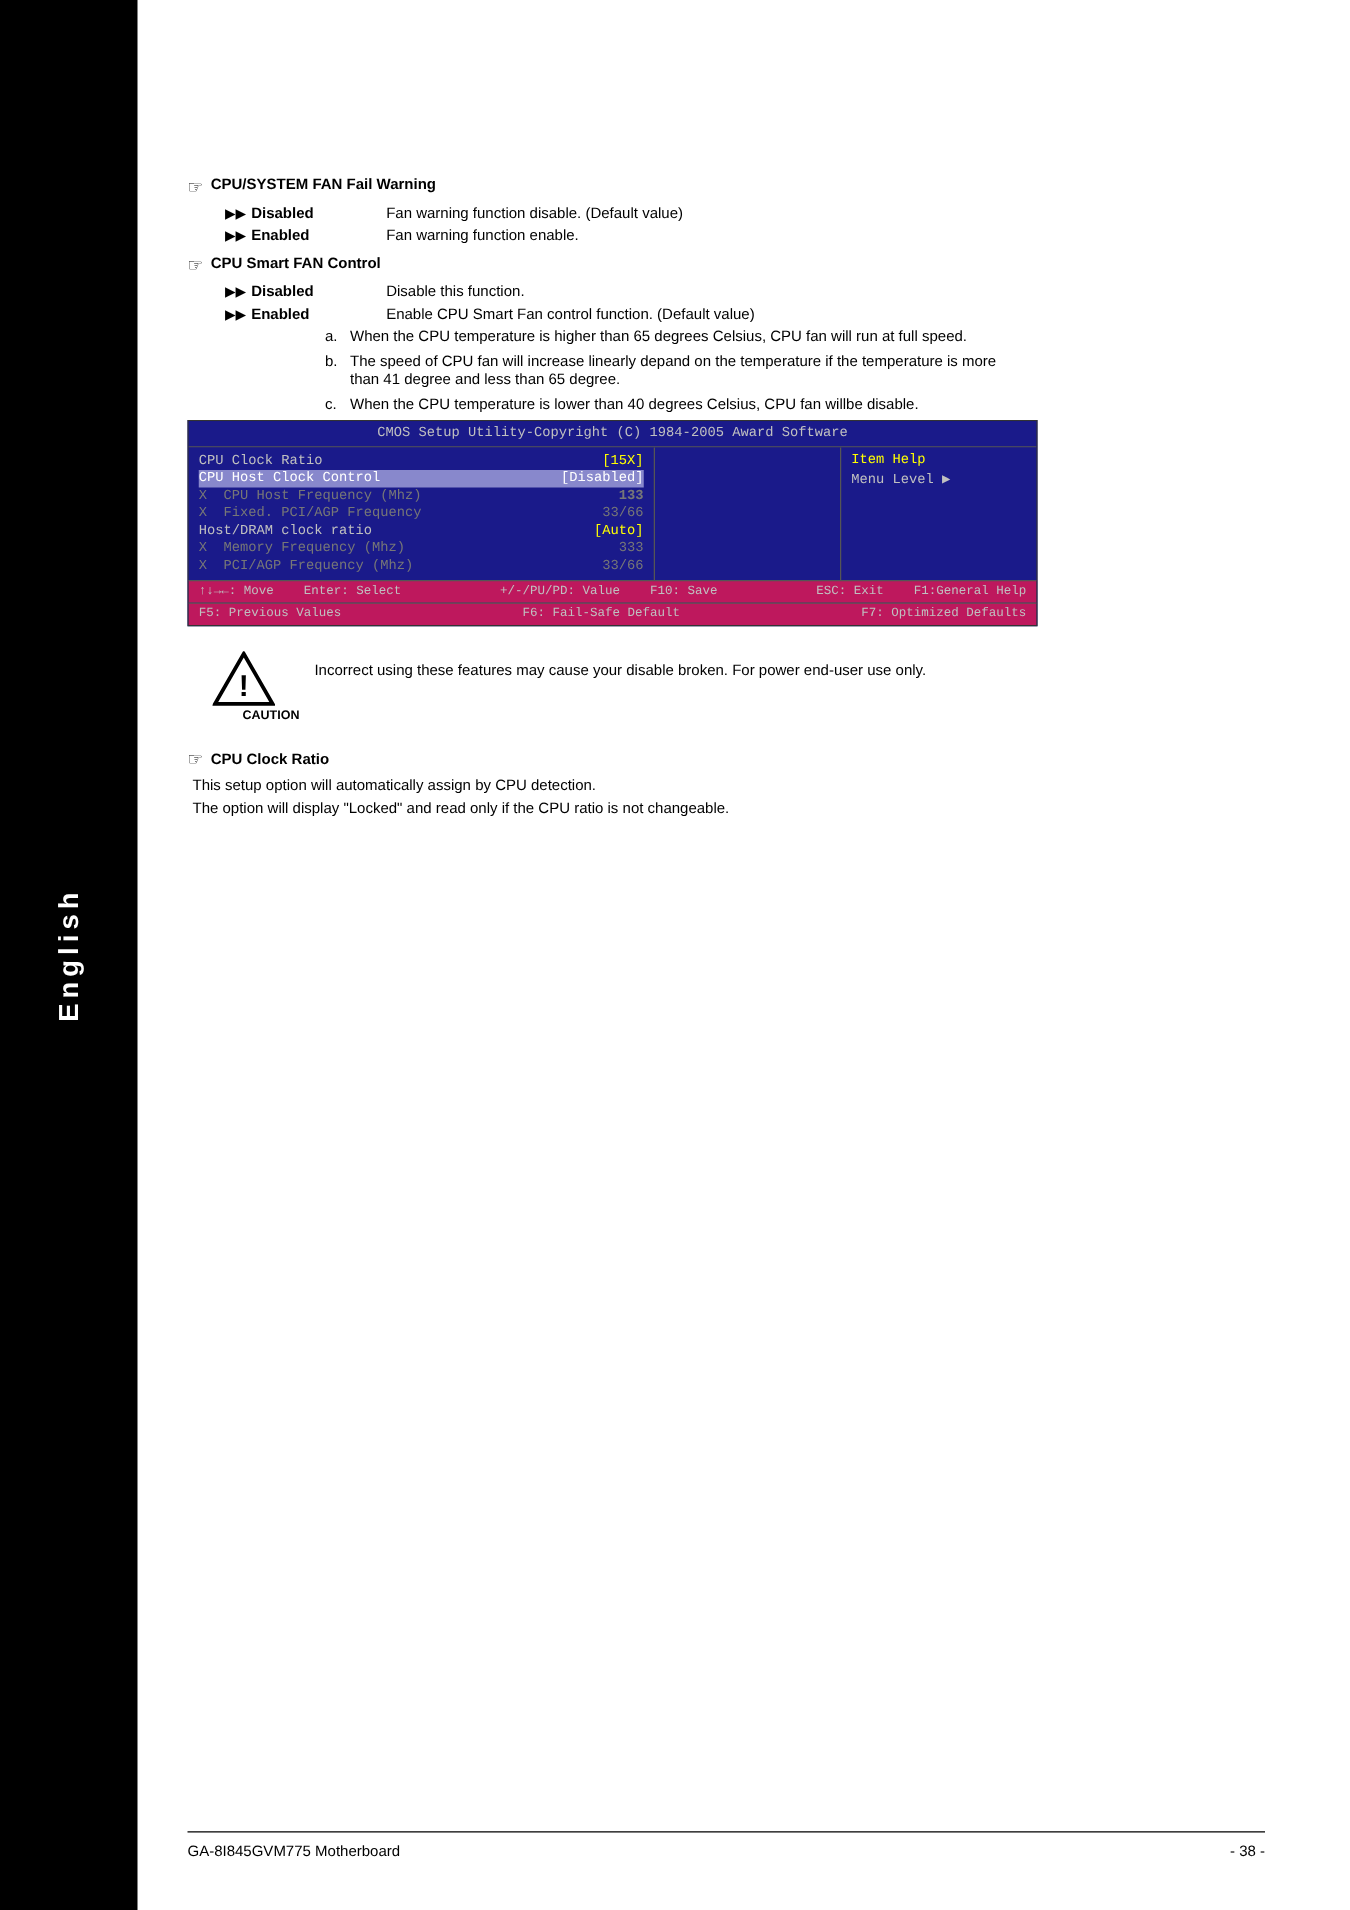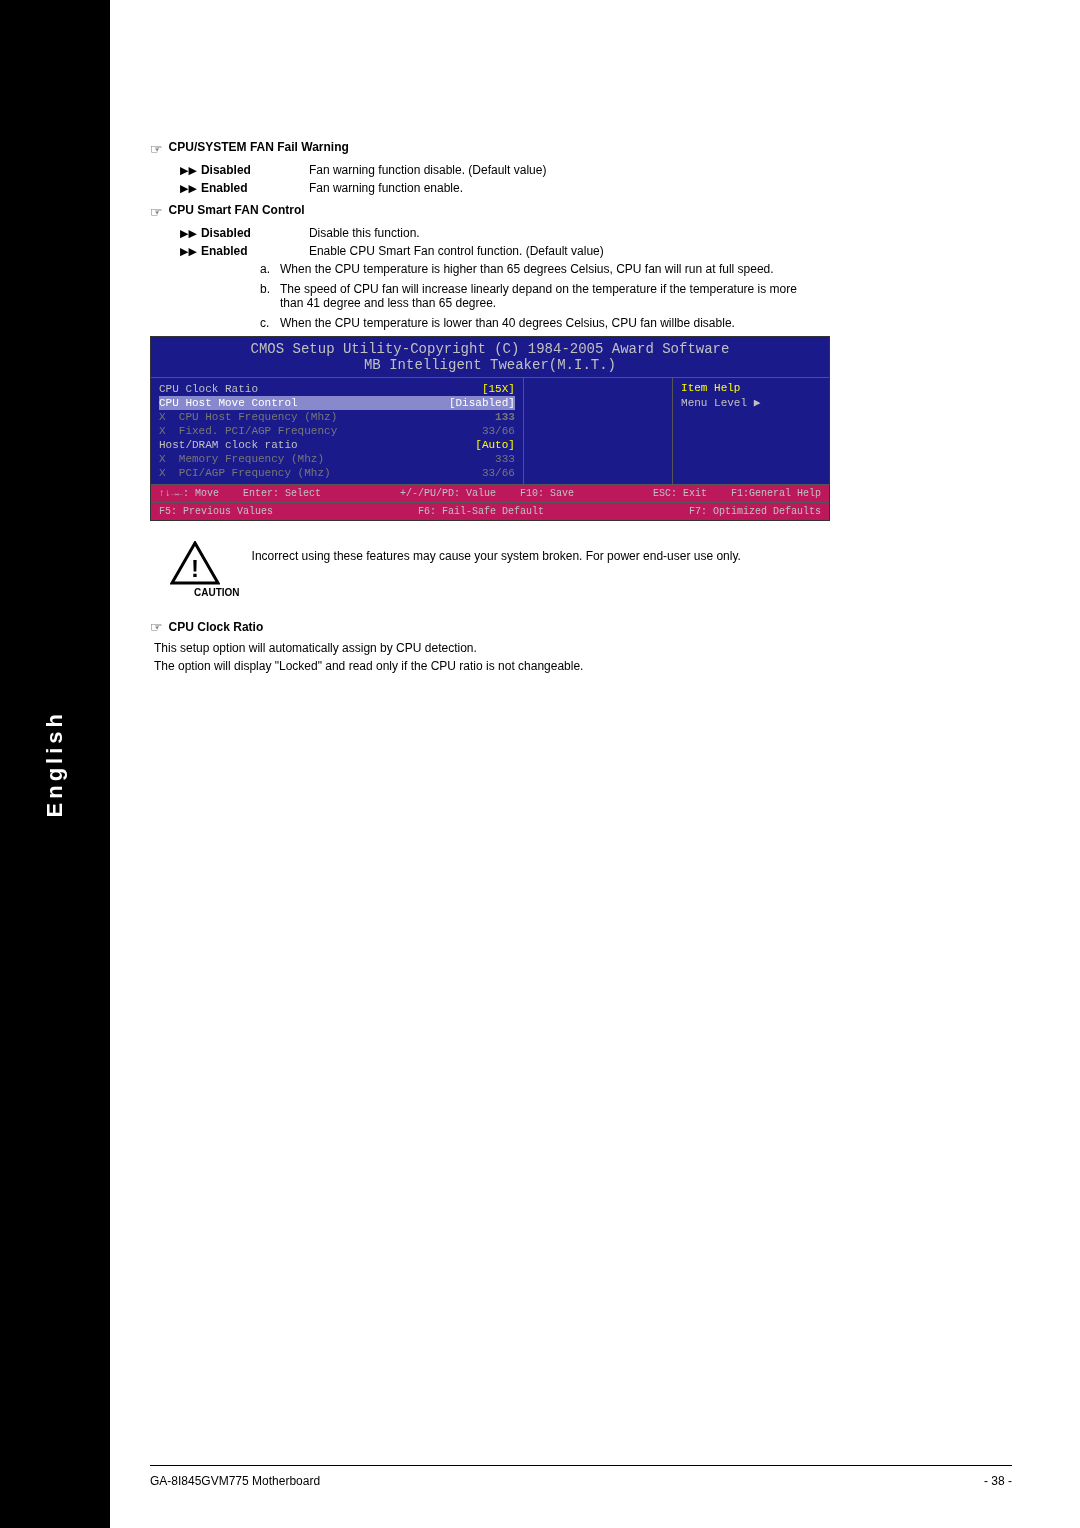--- a/index.html
+++ b/index.html
@@ -136,21 +136,21 @@
       color: #c0c0c0;
       width: 680px;
     }
 
     .bios-header {
       background: #1a1a8a;
       color: #c0c0c0;
       text-align: center;
       padding: 4px 2px;
       border-bottom: 1px solid #555;
-      font-size: 14px;
+      font-size: 11px;
     }
 
     .bios-body {
       display: flex;
       background: #1a1a8a;
     }
 
     .bios-left {
       width: 55%;
       padding: 4px 8px;
@@ -363,32 +363,31 @@
         <span class="sub-item-letter">c.</span>
         <span class="sub-item-text">When the CPU temperature is lower than 40 degrees Celsius, CPU fan willbe disable.</span>
       </div>
     </div>
 
 
     <div class="bios-table-container">
 
       <div class="bios-header">
         <div>CMOS Setup Utility-Copyright (C) 1984-2005 Award Software</div>
-        <div>MB Intelligent Tweaker(M.I.T.)</div>
       </div>
 
       <div class="bios-body">
 
         <div class="bios-left">
           <div class="bios-row">
             <span class="bios-row-label">CPU Clock Ratio</span>
             <span class="bios-row-value">[15X]</span>
           </div>
           <div class="bios-row highlighted">
-            <span class="bios-row-label">CPU Host Move Control</span>
+            <span class="bios-row-label">CPU Host Clock Control</span>
             <span class="bios-row-value">[Disabled]</span>
           </div>
           <div class="bios-row greyed">
             <span class="bios-row-label">X&nbsp;&nbsp;CPU Host Frequency (Mhz)</span>
             <span class="bios-row-value" style="color:#777;font-weight:bold;">133</span>
           </div>
           <div class="bios-row greyed">
             <span class="bios-row-label">X&nbsp;&nbsp;Fixed. PCI/AGP Frequency</span>
             <span class="bios-row-value" style="color:#777;">33/66</span>
           </div>
@@ -428,21 +427,21 @@
     </div>
 
     <div class="caution-box">
       <div class="caution-icon-wrapper">
         <svg class="caution-triangle" viewBox="0 0 50 44">
           <polygon points="25,2 48,42 2,42" fill="none" stroke="#000" stroke-width="3"></polygon>
           <text x="25" y="36" text-anchor="middle" font-size="24" font-weight="bold" fill="#000">!</text>
         </svg>
         <span class="caution-label">CAUTION</span>
       </div>
-      <p class="caution-text">Incorrect using these features may cause your system broken. For power end-user use only.</p>
+      <p class="caution-text">Incorrect using these features may cause your disable broken. For power end-user use only.</p>
     </div>
 
     <div class="subsection">
       <div class="subsection-header">
         <span class="section-icon">☞</span>
         <span class="section-title">CPU Clock Ratio</span>
       </div>
       <p class="subsection-text" style="margin-left:4px;">This setup option will automatically assign by CPU detection.</p>
       <p class="subsection-text" style="margin-left:4px; margin-top:4px;">The option will display "Locked" and read only if the CPU ratio is not changeable.</p>
     </div>

